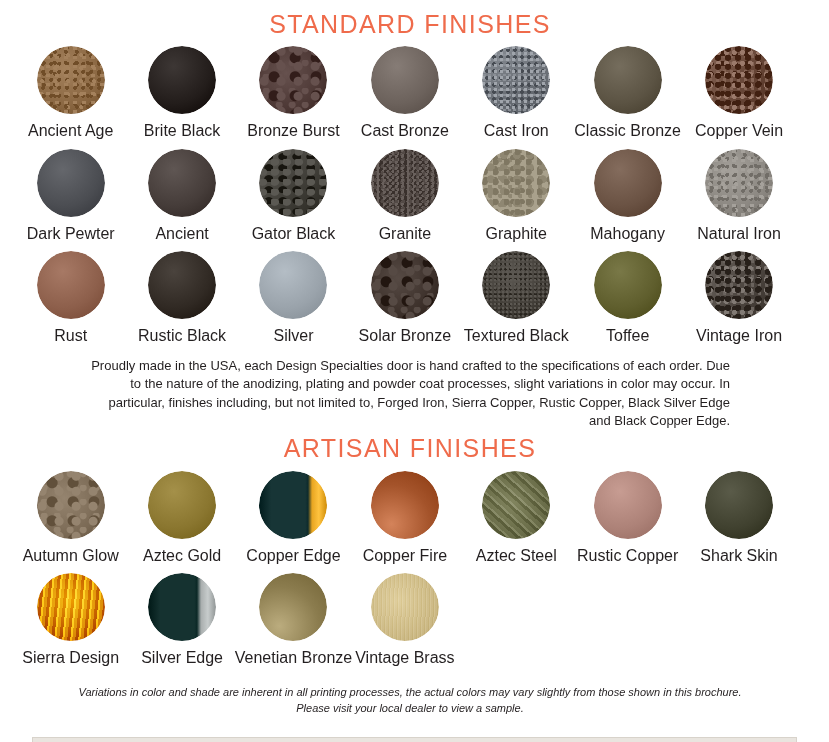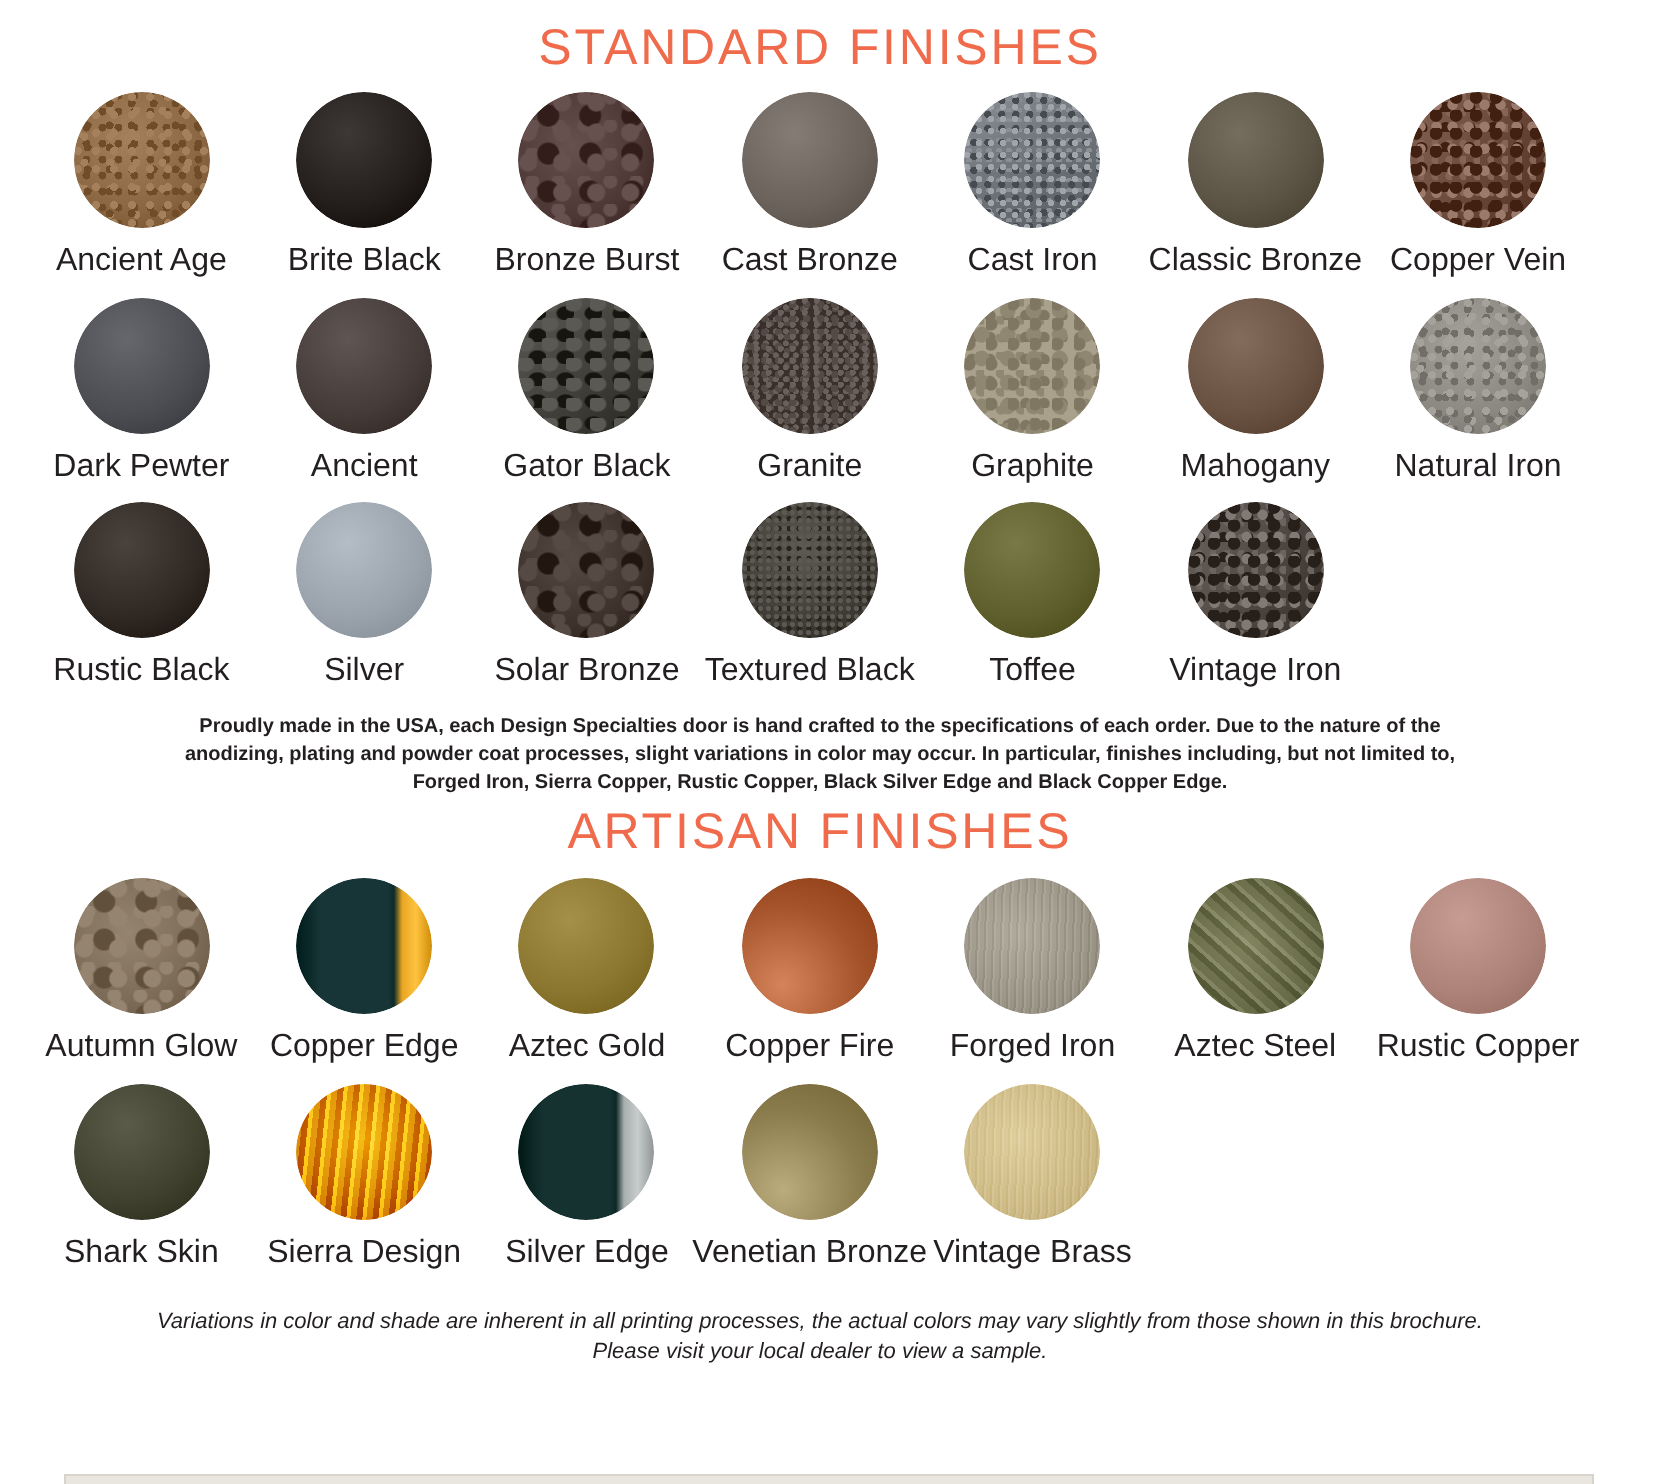--- a/index.html
+++ b/index.html
@@ -73,26 +73,25 @@
     font-family: "Liberation Sans", sans-serif;
     color: #231f20;
     text-align: center;
     line-height: 1.1;
     white-space: nowrap;
   }
 
   .note {
     width: 640px;
     margin: 12px auto 0 auto;
-    text-align: center;
-    font-size: 10px;
+    text-align: right;
+    font-size: 13px;
     line-height: 1.42;
     color: #231f20;
     font-family: "Liberation Sans", sans-serif;
-    font-weight: bold;
   }
 
   .footnote {
     width: 740px;
     margin: 18px auto 0 auto;
     text-align: center;
     font-size: 11px;
     line-height: 1.45;
     font-style: italic;
     color: #231f20;
@@ -197,20 +196,26 @@
         <div class="swatch-label">Mahogany</div>
       </div>
       <div class="swatch-cell">
         <div class="swatch-disc">
           <div class="tex" style="background: radial-gradient(circle at 22% 28%, rgb(165, 161, 155) 0px, rgb(165, 161, 155) 2px, transparent 2px) 0% 0% / 9px 9px, radial-gradient(circle at 62% 52%, rgb(113, 109, 103) 0px, rgb(113, 109, 103) 2px, transparent 2px) 0% 0% / 11px 11px, radial-gradient(circle at 40% 72%, rgb(165, 161, 155) 0px, rgb(165, 161, 155) 2px, transparent 2px) 0% 0% / 13px 13px, radial-gradient(circle at 78% 22%, rgb(113, 109, 103) 0px, rgb(113, 109, 103) 2px, transparent 2px) 0% 0% / 8px 8px, radial-gradient(circle at 40% 34%, rgb(165, 161, 155) 0%, rgb(139, 135, 129) 60%, rgb(113, 109, 103) 100%) 0% 0% / 100% 100%;"></div>
         </div>
         <div class="swatch-label">Natural Iron</div>
       </div>
       <div class="swatch-cell">
         <div class="swatch-disc">
+          <div class="tex" style="background: radial-gradient(circle at 38% 30%, rgb(167, 121, 101) 0%, rgb(141, 95, 75) 58%, rgb(115, 69, 49) 100%);"></div>
+        </div>
+        <div class="swatch-label">Rust</div>
+      </div>
+      <div class="swatch-cell">
+        <div class="swatch-disc">
           <div class="tex" style="background: radial-gradient(circle at 38% 30%, rgb(74, 67, 61) 0%, rgb(48, 41, 35) 58%, rgb(22, 15, 9) 100%);"></div>
         </div>
         <div class="swatch-label">Rustic Black</div>
       </div>
       <div class="swatch-cell">
         <div class="swatch-disc">
           <div class="tex" style="background: radial-gradient(circle at 38% 30%, rgb(180, 189, 197) 0%, rgb(154, 163, 171) 58%, rgb(128, 137, 145) 100%);"></div>
         </div>
         <div class="swatch-label">Silver</div>
       </div>
@@ -246,41 +251,35 @@
 
   <div class="grid" id="artisan-grid">
       <div class="swatch-cell">
         <div class="swatch-disc">
           <div class="tex" style="background: radial-gradient(circle at 30% 35%, rgb(149, 132, 111) 0px, rgb(149, 132, 111) 4px, transparent 5px) 0% 0% / 17px 15px, radial-gradient(circle at 72% 62%, rgb(97, 80, 59) 0px, rgb(97, 80, 59) 5px, transparent 6px) 0% 0% / 21px 19px, radial-gradient(circle at 55% 20%, rgb(149, 132, 111) 0px, rgb(149, 132, 111) 3px, transparent 4px) 0% 0% / 13px 14px, radial-gradient(circle at 40% 40%, rgb(149, 132, 111) 0%, rgb(123, 106, 85) 62%, rgb(97, 80, 59) 100%) 0% 0% / 100% 100%;"></div>
         </div>
         <div class="swatch-label">Autumn Glow</div>
       </div>
       <div class="swatch-cell">
         <div class="swatch-disc">
+          <div class="tex" style="background: radial-gradient(circle at 38% 30%, rgb(164, 144, 73) 0%, rgb(138, 118, 47) 58%, rgb(112, 92, 21) 100%);"></div>
+        </div>
+        <div class="swatch-label">Aztec Gold</div>
+      </div>
+      <div class="swatch-cell">
+        <div class="swatch-disc">
           <div class="tex" style="background: linear-gradient(90deg, rgb(0, 27, 28) 0%, rgb(23, 53, 54) 18%, rgb(23, 53, 54) 68%, rgb(13, 43, 44) 72%, rgb(232, 165, 33) 78%, rgb(255, 195, 63) 88%, rgb(207, 140, 8) 100%);"></div>
         </div>
         <div class="swatch-label">Copper Edge</div>
       </div>
       <div class="swatch-cell">
         <div class="swatch-disc">
-          <div class="tex" style="background: radial-gradient(circle at 38% 30%, rgb(164, 144, 73) 0%, rgb(138, 118, 47) 58%, rgb(112, 92, 21) 100%);"></div>
-        </div>
-        <div class="swatch-label">Aztec Gold</div>
-      </div>
-      <div class="swatch-cell">
-        <div class="swatch-disc">
           <div class="tex" style="background: radial-gradient(circle at 30% 78%, rgb(212, 131, 90) 0%, rgb(164, 83, 42) 55%, rgb(138, 57, 16) 100%);"></div>
         </div>
         <div class="swatch-label">Copper Fire</div>
-      </div>
-      <div class="swatch-cell">
-        <div class="swatch-disc">
-          <div class="tex" style="background: repeating-linear-gradient(92deg, rgb(171, 167, 157) 0px, rgb(171, 167, 157) 1px, rgb(145, 141, 131) 1px, rgb(145, 141, 131) 3px, rgb(119, 115, 105) 3px, rgb(119, 115, 105) 4px), radial-gradient(circle at 40% 40%, rgb(171, 167, 157) 0%, rgb(145, 141, 131) 70%, rgb(119, 115, 105) 100%); background-blend-mode: soft-light, normal;"></div>
-        </div>
-        <div class="swatch-label">Forged Iron</div>
       </div>
       <div class="swatch-cell">
         <div class="swatch-disc">
           <div class="tex" style="background: repeating-linear-gradient(42deg, rgb(159, 161, 136) 0px, rgb(159, 161, 136) 2px, rgb(111, 113, 88) 2px, rgb(111, 113, 88) 6px, rgb(69, 71, 46) 6px, rgb(69, 71, 46) 9px), radial-gradient(circle at 45% 45%, rgb(137, 139, 114) 0%, rgb(111, 113, 88) 70%, rgb(85, 87, 62) 100%); background-blend-mode: soft-light, normal;"></div>
         </div>
         <div class="swatch-label">Aztec Steel</div>
       </div>
       <div class="swatch-cell">
         <div class="swatch-disc">
           <div class="tex" style="background: radial-gradient(circle at 38% 30%, rgb(199, 156, 146) 0%, rgb(173, 130, 120) 58%, rgb(147, 104, 94) 100%);"></div>

